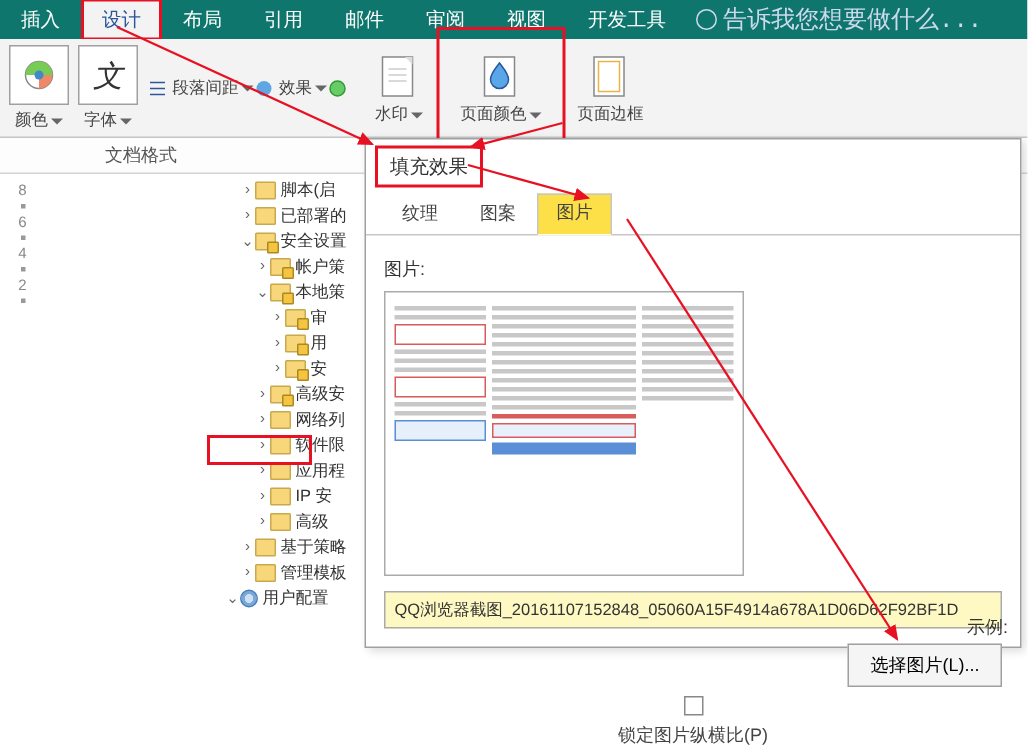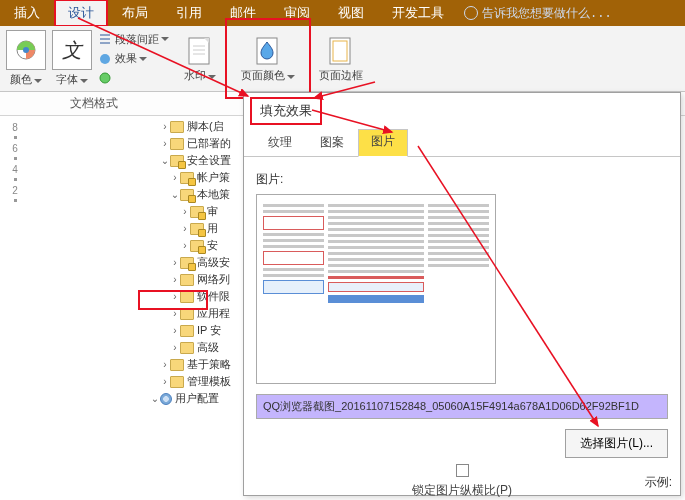--- a/index.html
+++ b/index.html
@@ -1,64 +1,64 @@
 <!DOCTYPE html>
 <html><head>
 <meta charset="utf-8">
 <style>
   * { box-sizing: border-box; margin: 0; padding: 0; }
   body { font-family: "Microsoft YaHei", "Segoe UI", sans-serif; font-size: 12px; background: #fff; width: 685px; height: 500px; overflow: hidden; position: relative; }
-  .ribbon-tabs { background: #a16207; height: 26px; display: flex; align-items: center; padding-left: 0; }
+  .ribbon-tabs { background: #0f766e; height: 26px; display: flex; align-items: center; padding-left: 0; }
   .ribbon-tab { color: #fff; padding: 5px 14px; cursor: pointer; font-size: 13px; }
   .ribbon-tab.active { background: #f3f3f3; color: #2b579a; }
-  .tell-me { color: #cdd9ec; font-size: 12px; display: flex; align-items: center; margin-left: 6px; font-family: Liberation Mono, monospace; }
+  .tell-me { color: #cdd9ec; font-size: 16px; display: flex; align-items: center; margin-left: 6px; font-family: Liberation Mono, monospace; }
   .tell-me-icon { width: 14px; height: 14px; border: 1px solid #cdd9ec; border-radius: 50%; margin-right: 4px; display: inline-block; }
   .ribbon-body { background: #f3f3f3; height: 66px; border-bottom: 1px solid #c6c6c6; display: flex; align-items: center; padding: 4px 6px; position: relative; }
   .rb-group { display: flex; flex-direction: column; align-items: center; margin-right: 6px; }
   .rb-large { width: 40px; height: 40px; border: 1px solid #a0a0a0; display: flex; flex-direction: column; align-items: center; justify-content: center; background: #fff; margin-bottom: 2px; }
   .rb-label { font-size: 11px; color: #444; }
   .triangle { width: 0; height: 0; border-left: 4px solid transparent; border-right: 4px solid transparent; border-top: 4px solid #666; display: inline-block; margin-left: 2px; }
-  .mid-col { display:flex; flex-direction:column; justify-content: space-around; height:58px; margin-right:10px; }
+  .mid-col { display:flex; flex-direction:row; justify-content: space-around; height:58px; margin-right:10px; }
   .mid-row { display:flex; align-items:center; font-size:11px; color:#444; }
   .mid-icon { width:14px; height:14px; display:inline-block; margin-right:3px; }
   .pg-group { display:flex; flex-direction:column; align-items:center; margin: 0 4px; }
   .pg-icon { width:34px; height:34px; display:flex; align-items:center; justify-content:center; }
   .pg-svg { width:26px; height:30px; }
   .highlight-red { border: 2px solid #e81123; }
   .status-row { height: 24px; border-bottom: 1px solid #d4d4d4; background:#fdfdfd; display:flex; align-items:center; padding-left: 70px; font-size:12px; color:#555; }
   .main { position:absolute; top:116px; left:0; right:0; bottom:0; display:flex; }
   .ruler-col { width: 30px; padding-top:2px; }
   .ruler-num { display:flex; justify-content:center; color:#888; font-size:10px; margin:4px 0; flex-direction:column; align-items:center; gap:3px;}
   .ruler-tick { width:3px; height:3px; background:#999; }
   .tree-panel { width: 84px; overflow:hidden; font-size:11px; color:#333; padding-top:2px; }
   .tree-item { display:flex; align-items:center; padding:1px 0 1px 2px; white-space:nowrap; }
   .toggle { width:10px; text-align:center; color:#666; font-size:10px; }
   .folder { width:14px; height:12px; background:#f8d77a; border:1px solid #c9a94d; border-radius:1px; margin-right:3px; position:relative; }
   .folder.locked::after { content:""; position:absolute; right:-3px; bottom:-3px; width:6px; height:6px; background:#f5c542; border:1px solid #aa8822; border-radius:1px; }
   .gear { width:12px; height:12px; border:1px solid #4a7fbf; border-radius:50%; margin-right:3px; background: radial-gradient(circle,#cde0f5 40%,#7aa9d8 42%); }
-  .dialog { position:absolute; left:243px; top:92px; width:438px; height:404px; background:#fff; border:1px solid #a0a0a0; box-shadow: 2px 2px 6px rgba(0,0,0,.15); }
+  .dialog { position:absolute; left:243px; top:92px; width:438px; height:340px; background:#fff; border:1px solid #a0a0a0; box-shadow: 2px 2px 6px rgba(0,0,0,.15); }
   .dlg-title { padding:6px 10px; font-size:13px; color:#333; display:inline-block; }
   .dlg-tabs { display:flex; border-bottom:1px solid #c6c6c6; padding:0 10px; margin-top:4px; }
   .dlg-tab { padding:5px 14px; font-size:12px; color:#444; cursor:pointer; }
   .dlg-tab.active { border:1px solid #c6c6c6; border-bottom:1px solid #fff; margin-bottom:-1px; background:#fde047; }
   .dlg-body { padding:10px 12px; }
   .dlg-section-label { font-size:12px; color:#333; margin:4px 0 6px; }
   .preview-box { width:240px; height:190px; border:1px solid #aaa; background:#fff; margin-bottom:10px; padding:6px; overflow:hidden; }
   .preview-inner { width:100%; height:100%; background:
     linear-gradient(#fff,#fff) padding-box;
     display:flex; gap:4px; }
   .pv-left { width:28%; }
   .pv-mid  { width:44%; }
   .pv-right{ width:28%; }
   .pv-line { height:3px; background:#c8c8c8; margin:3px 0; }
   .pv-line.b { background:#5a8ed6; }
   .pv-line.r { background:#d95b5b; }
   .pv-box { border:1px solid #d95b5b; height:14px; margin:3px 0; }
   .pv-box.b { border-color:#5a8ed6; background:#e6f0fb; }
-  .path-field { width:100%; border:1px solid #aaa; padding:4px 6px; font-size:11px; color:#333; background:#c4b5fd; margin-bottom:10px; white-space:nowrap; overflow:hidden; }
+  .path-field { width:100%; border:1px solid #aaa; padding:4px 6px; font-size:11px; color:#333; background:#fef9c3; margin-bottom:10px; white-space:nowrap; overflow:hidden; }
   .btn { border:1px solid #a0a0a0; background:#f5f5f5; padding:5px 14px; font-size:12px; cursor:pointer; }
   .checkbox-row { display:flex; align-items:center; gap:5px; font-size:12px; color:#444; margin-top:6px;flex-direction:column; }
   .cb { width:13px; height:13px; border:1px solid #888; background:#fff; }
   .legend-label { position:absolute; right:8px; bottom:4px; font-size:12px; color:#333; }
   .arrow-svg { position:absolute; top:0; left:0; pointer-events:none; }
   .sidebar-highlight { position:absolute; left:138px; top:290px; width:70px; height:20px; border:2px solid #e81123; pointer-events:none; }
 </style>
 </head>
 <body>
 

